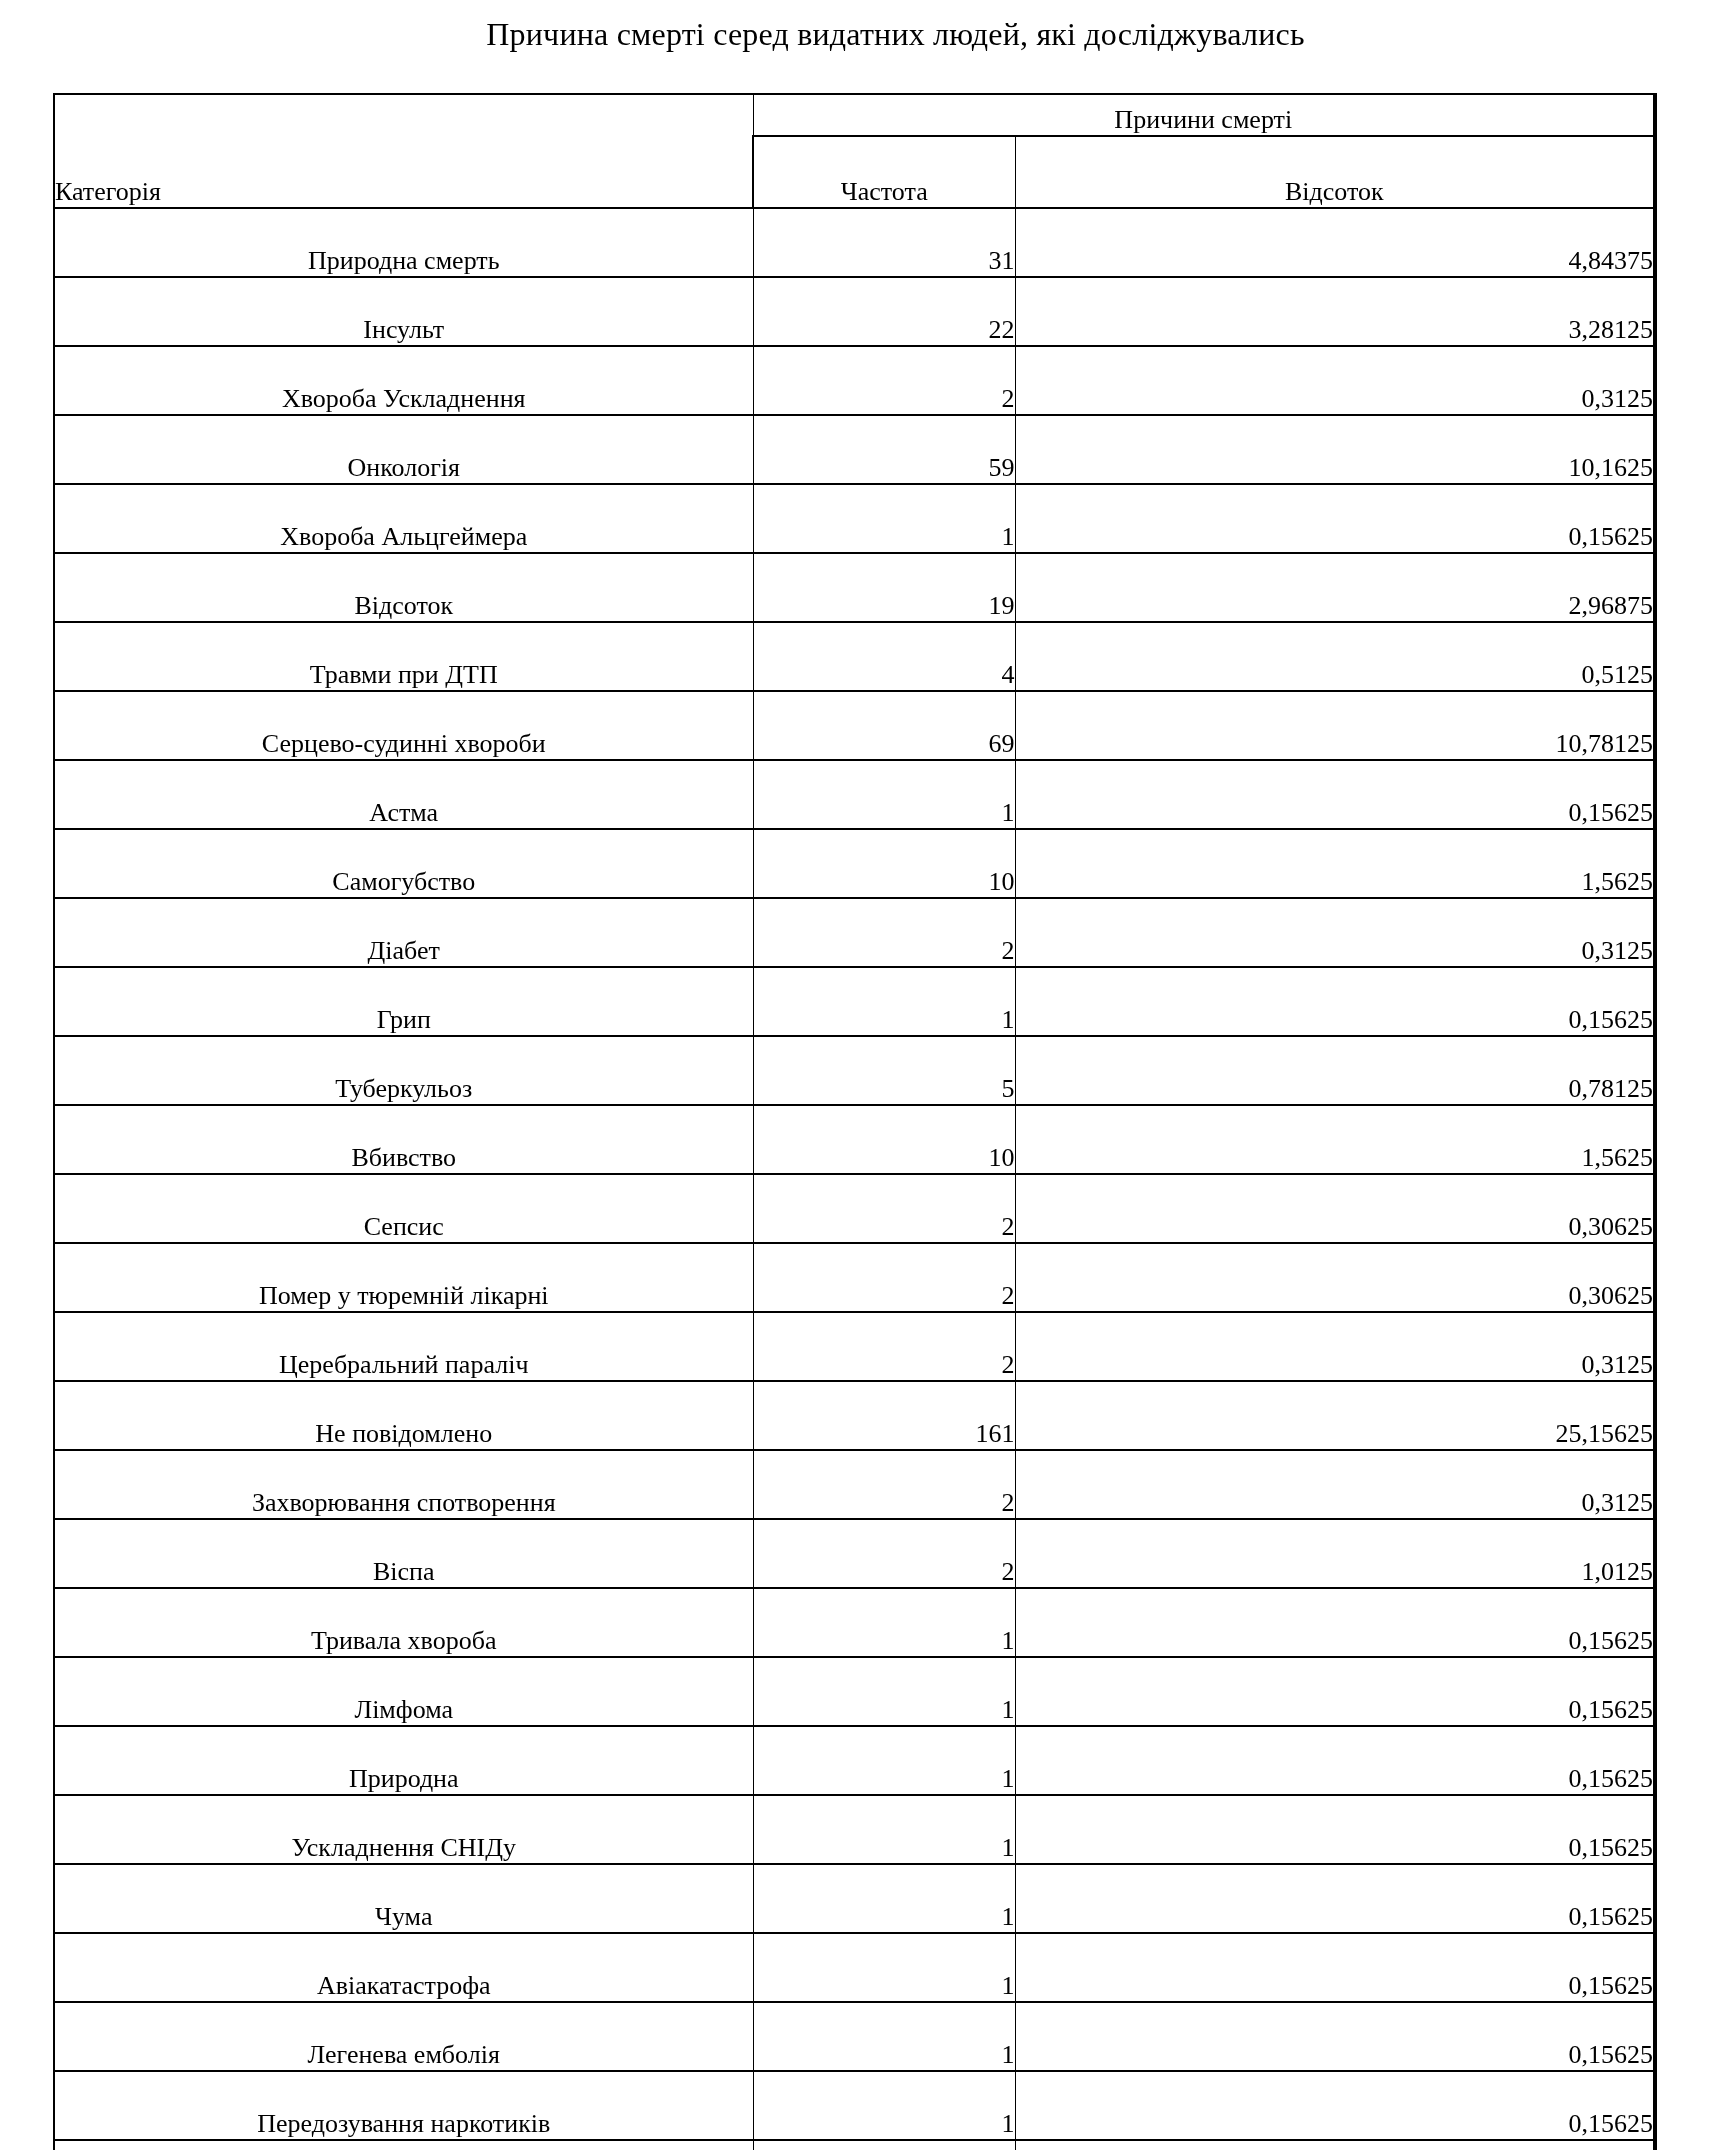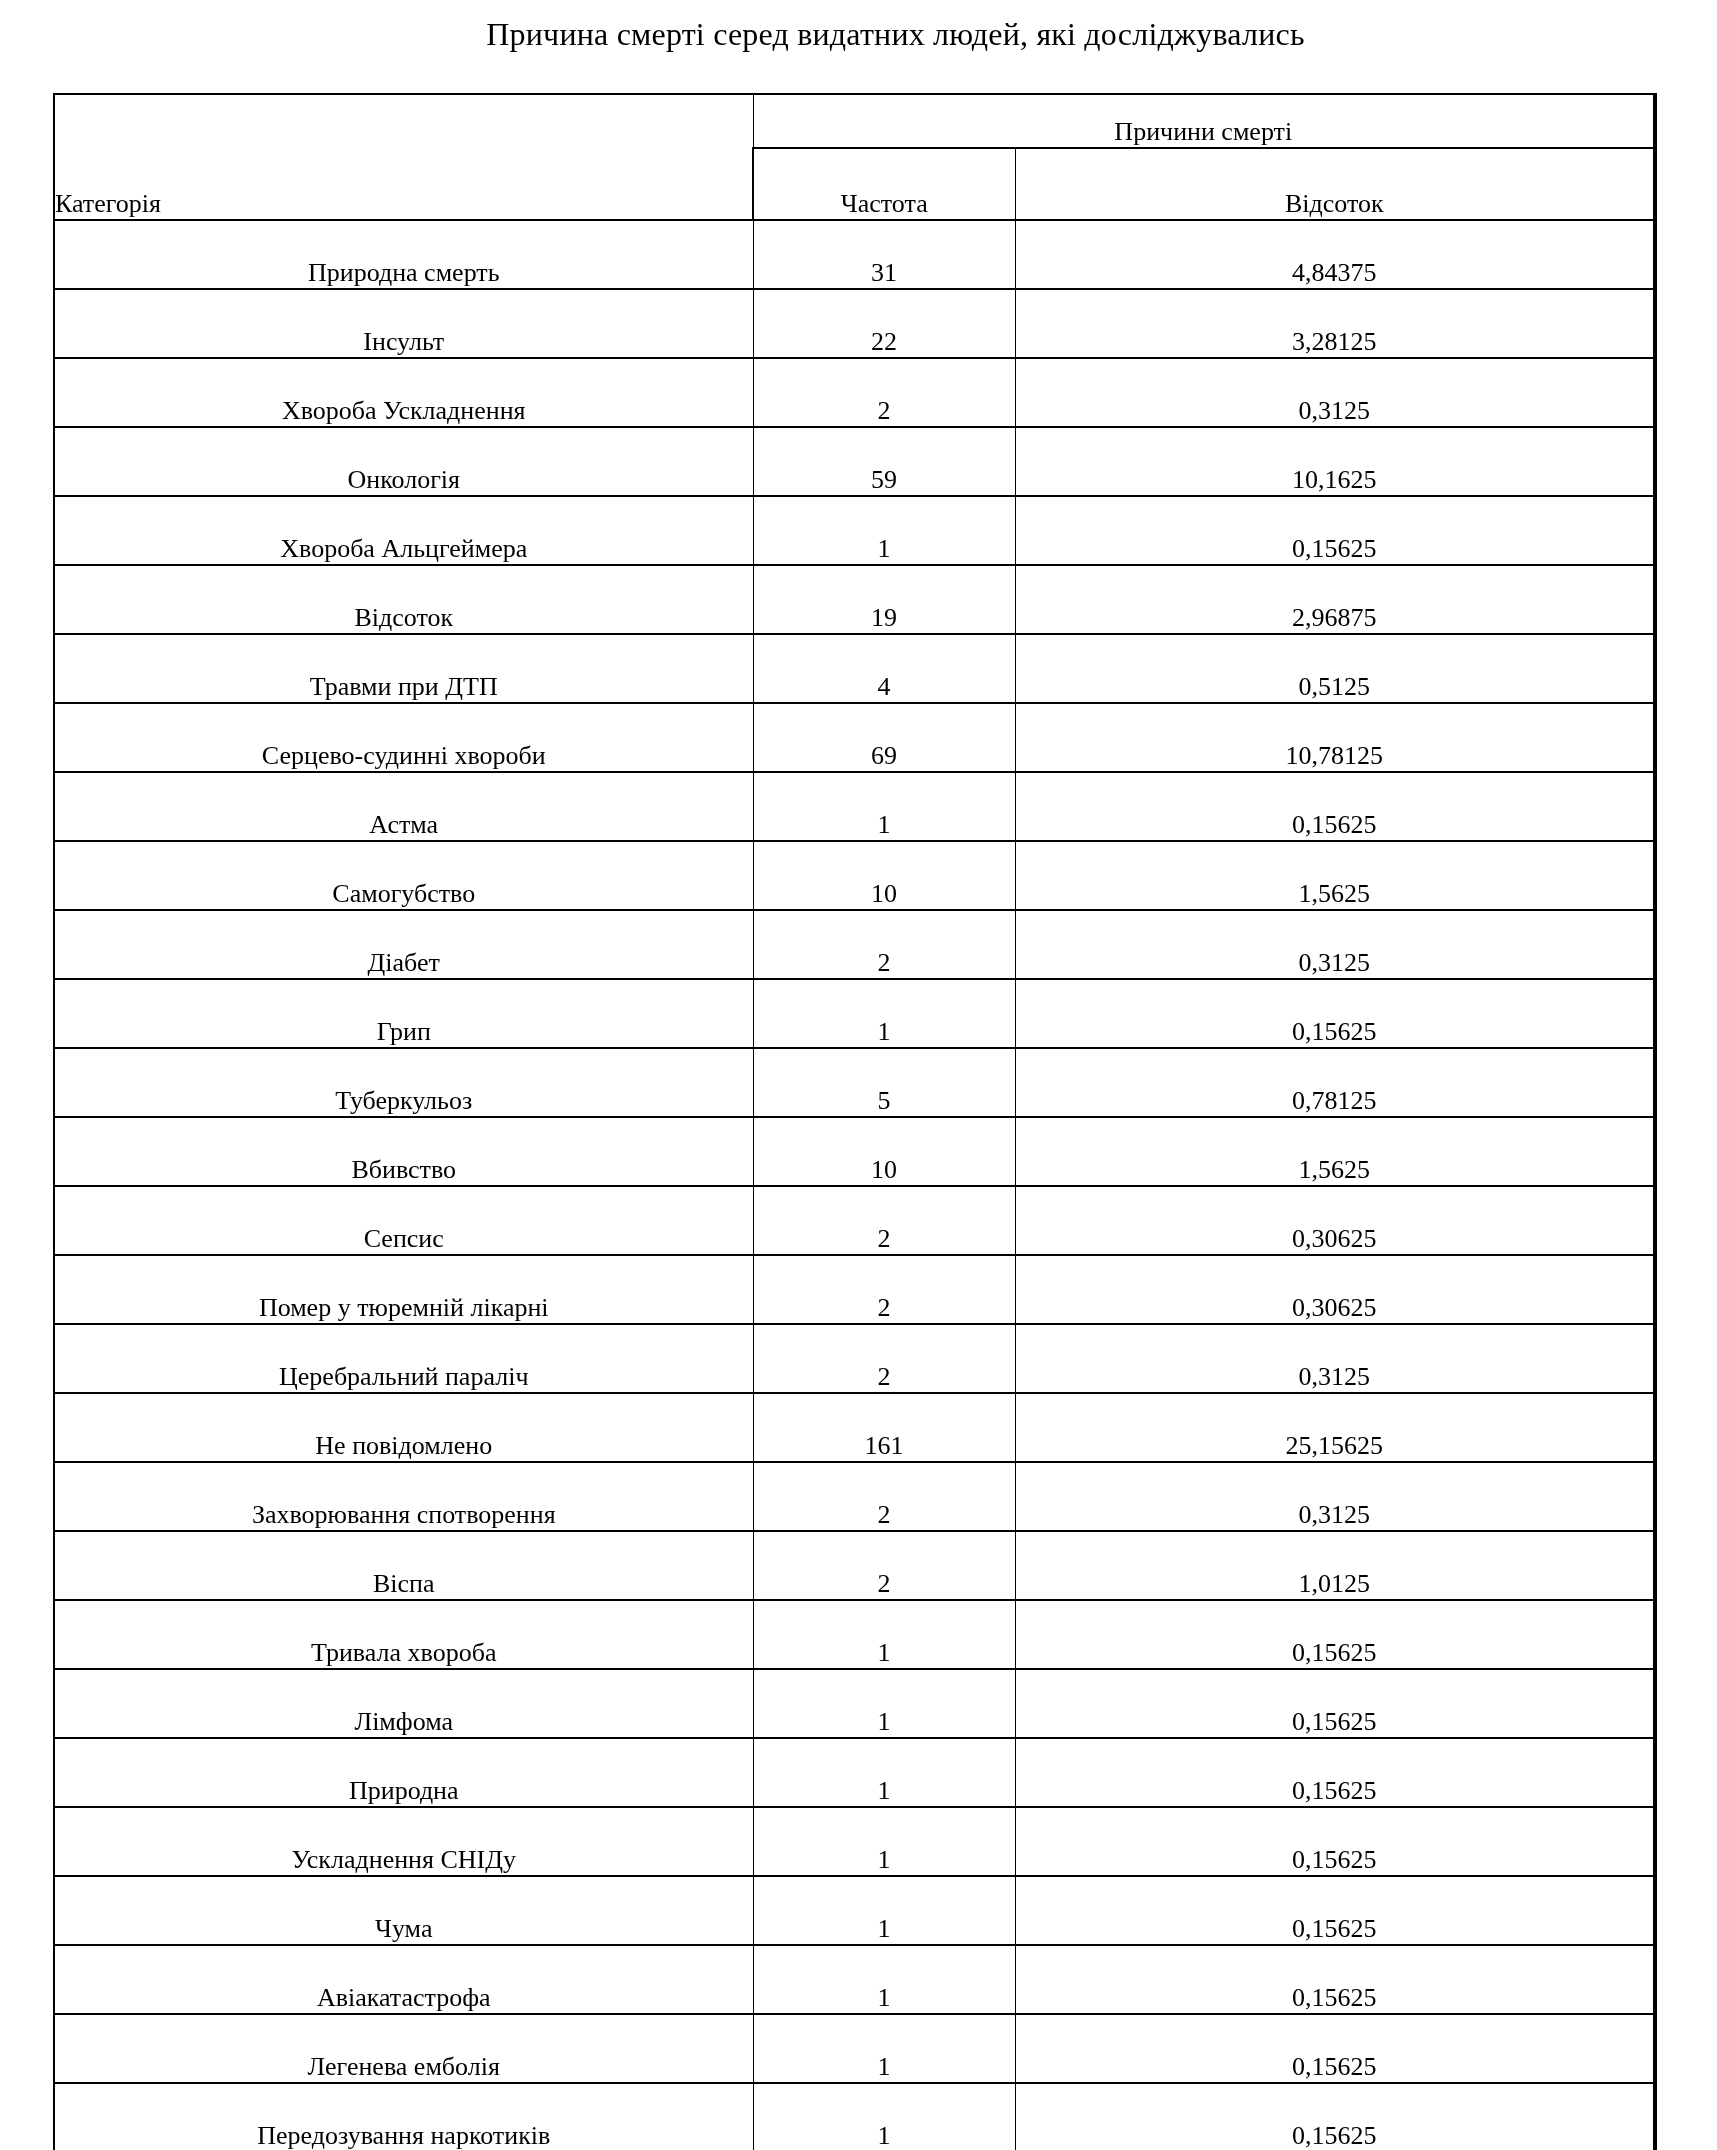--- a/index.html
+++ b/index.html
@@ -79,21 +79,21 @@
 
   
   th.h-category {
     height: 114px;
     text-align: left;
     padding: 0 0 14.4px 14.4px;
     vertical-align: bottom;
     margin-top: 34px;
   }
   th.h-group {
-    height: 54px;
+    height: 42px;
     text-align: center;
     vertical-align: middle;
     padding-bottom: 3.2px;
     border-bottom: 2.4px solid #000;
   }
   th.h-sub {
     height: 72px;
     text-align: center;
     vertical-align: middle;
     padding-bottom: 3.2px;
@@ -102,21 +102,21 @@
   
   td.cell-cat {
     height: 69px;
     text-align: center;
     padding: 0 0 37px 14.4px;
     vertical-align: bottom;
     white-space: nowrap;
   }
   td.cell-num {
     height: 69px;
-    text-align: center;
+    text-align: right;
     padding: 0 0 37px 0;
     vertical-align: bottom;
   }
 </style>
 </head>
 <body>
 
 <div class="page">
 
   <div class="doc-title">Причина смерті серед видатних людей, які досліджувались</div>

